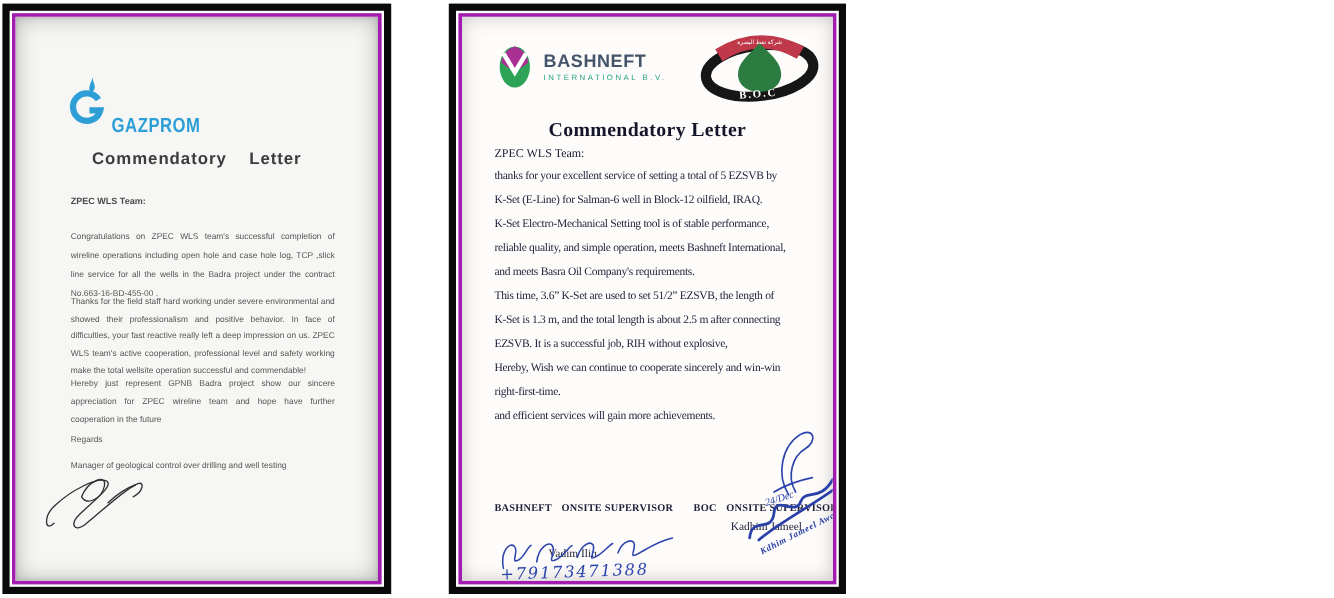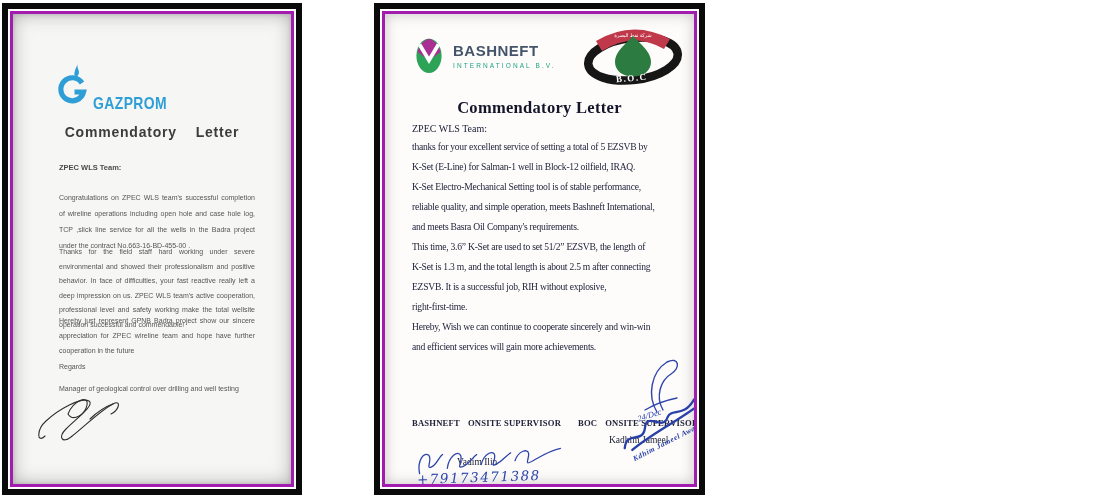--- a/index.html
+++ b/index.html
@@ -5,21 +5,21 @@
   html, body { margin: 0; padding: 0; background: #ffffff; }
   .scene {
     position: relative; width: 1112px; height: 498px; background: #ffffff;
     font-family: "Liberation Sans", sans-serif; overflow: hidden;
   }
   
   .frame {
     position: absolute; top: 3px; height: 492px; box-sizing: border-box;
     border: 6px solid #0a0a0a; padding: 2px; background: #ffffff;
   }
-  .frame-left  { left: 2px;   width: 300px; }
+  .frame-left  { left: 2px;   width: 324px; }
   .frame-right { left: 374px; width: 331px; }
   .frame-inner {
     width: 100%; height: 100%; box-sizing: border-box;
     border: 3px solid #a21caf; position: relative; overflow: hidden;
   }
   .paper {
     position: absolute; inset: 0; overflow: hidden;
   }
   .paper-gz {
     background: #f6f6f4;
@@ -154,29 +154,29 @@
             <text x="49" y="57" font-size="9" font-weight="bold" fill="#ffffff" text-anchor="middle" letter-spacing="1.5" transform="rotate(-5 49 57)" font-family="Liberation Serif, serif">B.O.C</text>
           </svg>
         </div>
 
         <div class="bn-title">Commendatory Letter</div>
 
         <div class="bn-salutation">ZPEC WLS Team:</div>
 
         <div class="bn-body">
           <div class="bn-line">thanks for your excellent service of setting a total of 5 EZSVB by</div>
-          <div class="bn-line">K-Set (E-Line) for Salman-1 well in Block-12 oilfield, IRAQ.</div>
+          <div class="bn-line">K-Set (E-Line) for Salman-6 well in Block-12 oilfield, IRAQ.</div>
           <div class="bn-line">K-Set Electro-Mechanical Setting tool is of stable performance,</div>
           <div class="bn-line">reliable quality, and simple operation, meets Bashneft International,</div>
           <div class="bn-line">and meets Basra Oil Company's requirements.</div>
           <div class="bn-line">This time, 3.6” K-Set are used to set 51/2” EZSVB, the length of</div>
           <div class="bn-line">K-Set is 1.3 m, and the total length is about 2.5 m after connecting</div>
           <div class="bn-line">EZSVB. It is a successful job, RIH without explosive,</div>
+          <div class="bn-line">Hereby, Wish we can continue to cooperate sincerely and win-win</div>
           <div class="bn-line">right-first-time.</div>
-          <div class="bn-line">Hereby, Wish we can continue to cooperate sincerely and win-win</div>
           <div class="bn-line">and efficient services will gain more achievements.</div>
         </div>
 
         <div class="bn-footer-l">
           <span>BASHNEFT</span><span class="role-gap"></span><span>ONSITE SUPERVISOR</span>
         </div>
         <div class="bn-footer-r">
           <span>BOC</span><span class="role-gap"></span><span>ONSITE SUPERVISOR</span>
         </div>
         <div class="bn-name-l">Vadim Ilin</div>

